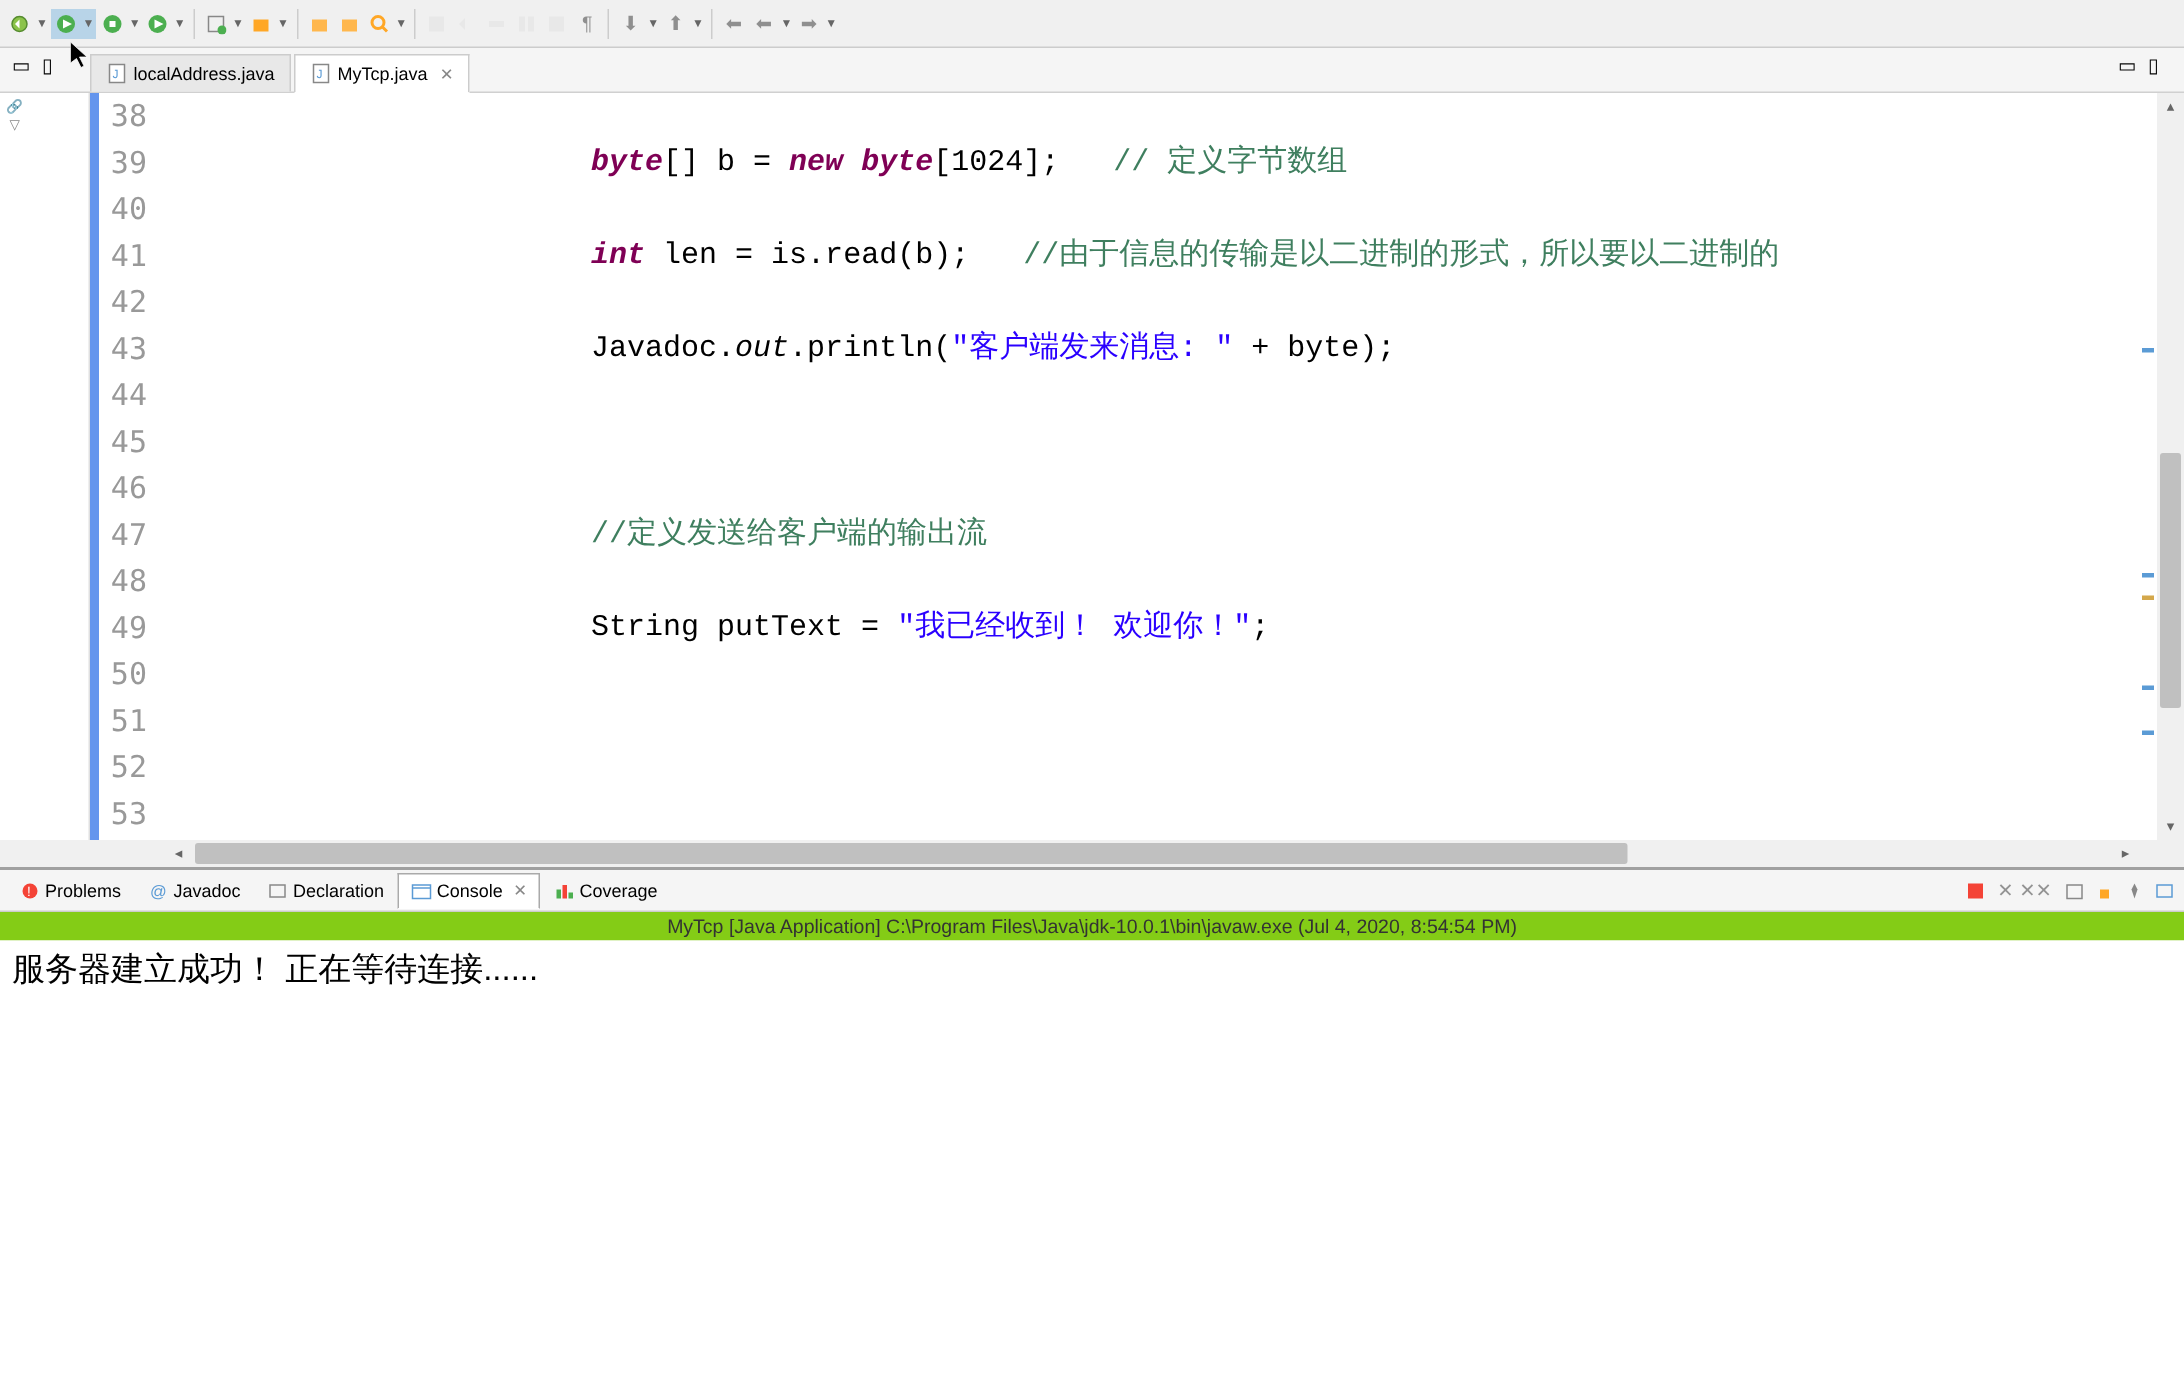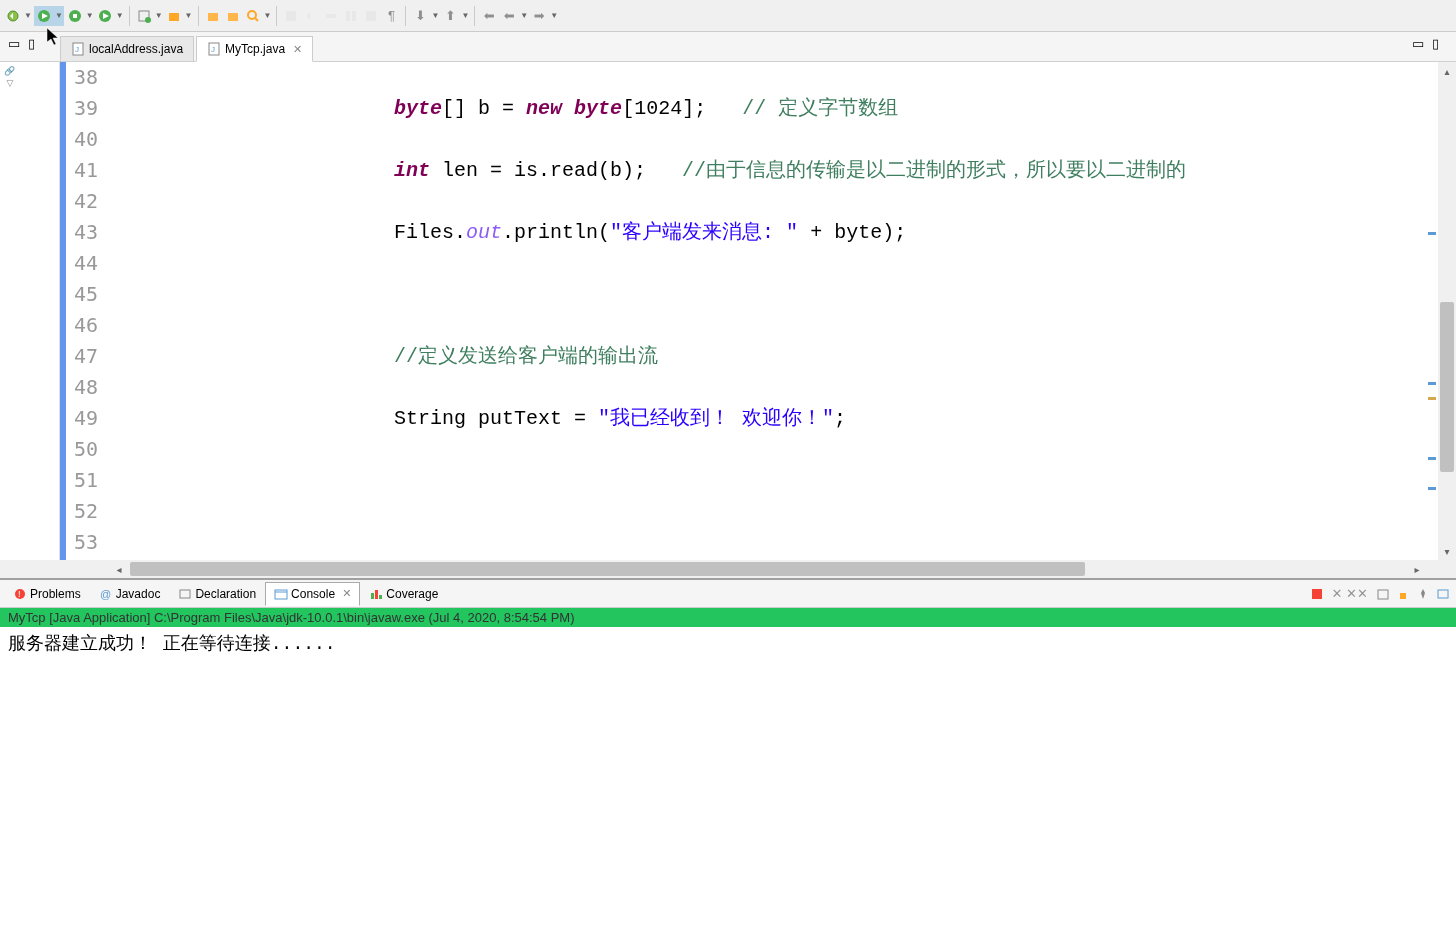--- a/index.html
+++ b/index.html
@@ -22,21 +22,21 @@
     .editor-area { display: flex; height: 498px; background: #fff; position: relative; }
     .left-gutter { width: 60px; background: #fff; border-right: 1px solid #e0e0e0; }
     .line-numbers { width: 36px; background: #fff; text-align: right; padding-right: 4px; color: #999; font-family: Consolas, monospace; font-size: 20px; line-height: 31px; }
     .blue-bar { width: 6px; background: #6495ed; }
     .code-content { flex: 1; font-family: Consolas, "Courier New", monospace; font-size: 20px; line-height: 31px; white-space: pre; overflow: hidden; padding-left: 4px; position: relative; }
     .code-line { height: 31px; }
     
     .kw { color: #7f0055; font-weight: bold; font-style: italic; }
     .comment { color: #3f7f5f; }
     .str { color: #2a00ff; }
-    .field { color: #8b5cf6; font-style: italic; margin-top: 36px; }
+    .field { color: #000000; font-style: italic; margin-top: 36px; }
     
     .editor-scrollbar-v { position: absolute; right: 0; top: 0; width: 18px; height: 100%; background: #f0f0f0; }
     .scroll-arrow-up { position: absolute; top: 0; width: 18px; height: 18px; display: flex; align-items: center; justify-content: center; font-size: 10px; color: #666; }
     .scroll-arrow-down { position: absolute; bottom: 0; width: 18px; height: 18px; display: flex; align-items: center; justify-content: center; font-size: 10px; color: #666; }
     .scroll-thumb-v { position: absolute; top: 240px; width: 14px; left: 2px; height: 170px; background: #c0c0c0; border-radius: 2px; }
     
     .h-scrollbar { height: 18px; background: #f0f0f0; display: flex; align-items: center; position: relative; }
     .h-scroll-thumb { position: absolute; left: 130px; width: 955px; height: 14px; background: #c0c0c0; border-radius: 2px; top: 2px; }
     .h-arrow-left { width: 18px; text-align: center; font-size: 10px; color: #666; }
     .h-arrow-right { position: absolute; right: 0; width: 18px; text-align: center; font-size: 10px; color: #666; }
@@ -47,22 +47,22 @@
     .marker.yellow { background: #d4a84b; }
     
     .bottom-panel { border-top: 2px solid #a0a0a0; }
     .panel-tabs { height: 28px; background: #f5f5f5; display: flex; align-items: center; padding: 0 4px; border-bottom: 1px solid #ccc; position: relative; }
     .panel-tab { padding: 4px 8px; display: flex; align-items: center; gap: 3px; font-size: 12px; cursor: pointer; border: 1px solid transparent; }
     .panel-tab.active { background: #fff; border: 1px solid #aaa; border-bottom-color: #fff; }
     .panel-tab-icon { width: 14px; height: 14px; }
     .panel-right-icons { position: absolute; right: 4px; display: flex; gap: 2px; }
     .panel-icon-btn { width: 18px; height: 18px; display: inline-flex; align-items: center; justify-content: center; cursor: pointer; }
     
-    .console-header { padding: 2px 8px; font-size: 13px; color: #333; background: #22c55e; }
-    .console-output { padding: 4px 8px; font-family: Liberation Mono, monospace; font-size: 18px; color: #000; background: #fff; height: 252px; }
+    .console-header { padding: 2px 8px; font-size: 13px; color: #333; background: #84cc16; text-align: center; }
+    .console-output { padding: 4px 8px; font-family: Liberation Sans, sans-serif; font-size: 22px; color: #000; background: #fff; height: 252px; }
     
     .cursor-pointer-arrow { position: absolute; left: 47px; top: 28px; z-index: 1000; pointer-events: none; }
     
     .small-icon { width: 16px; height: 16px; display: inline-block; }
   </style>
 </head>
 <body>
 
 <div class="cursor-pointer-arrow">
   <svg width="16" height="20" viewBox="0 0 16 20">
@@ -245,21 +245,21 @@
     <div>48</div>
     <div>49</div>
     <div>50</div>
     <div>51</div>
     <div>52</div>
     <div>53</div>
   </div>
   <div class="code-content">
 <div class="code-line"><span>                        </span><span class="kw">byte</span><span>[] b = </span><span class="kw">new</span><span> </span><span class="kw">byte</span><span>[1024];   </span><span class="comment">// 定义字节数组</span></div>
 <div class="code-line"><span>                        </span><span class="kw">int</span><span> len = is.read(b);   </span><span class="comment">//由于信息的传输是以二进制的形式，所以要以二进制的</span></div>
-<div class="code-line"><span>                        </span><span>Files.</span><span class="field">out</span><span>.println(</span><span class="str">"客户端发来消息: "</span><span> + byte);</span></div>
+<div class="code-line"><span>                        </span><span>Javadoc.</span><span class="field">out</span><span>.println(</span><span class="str">"客户端发来消息: "</span><span> + byte);</span></div>
 <div class="code-line"><span></span></div>
 <div class="code-line"><span>                        </span><span class="comment">//定义发送给客户端的输出流</span></div>
 <div class="code-line"><span>                        </span><span>String putText = </span><span class="str">"我已经收到！ 欢迎你！"</span><span>;</span></div>
 
 
 
 
 
 
 

